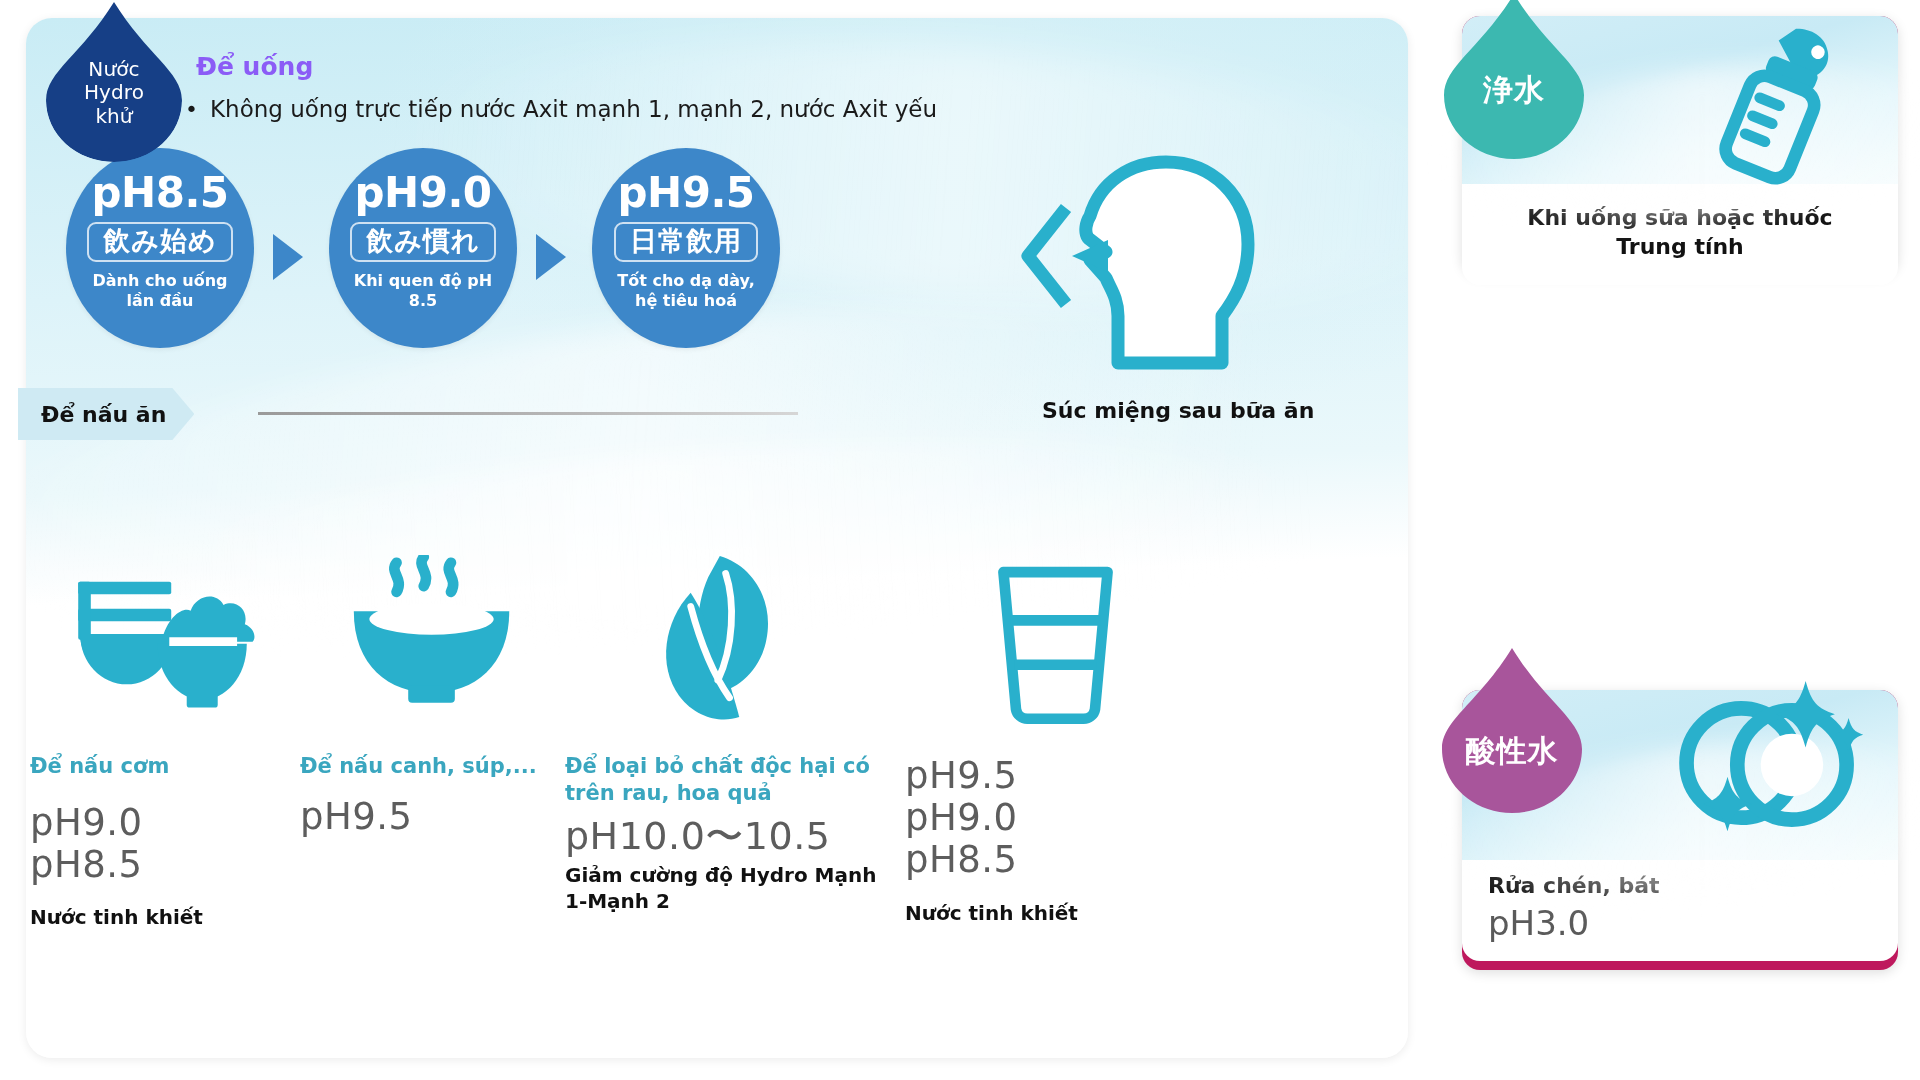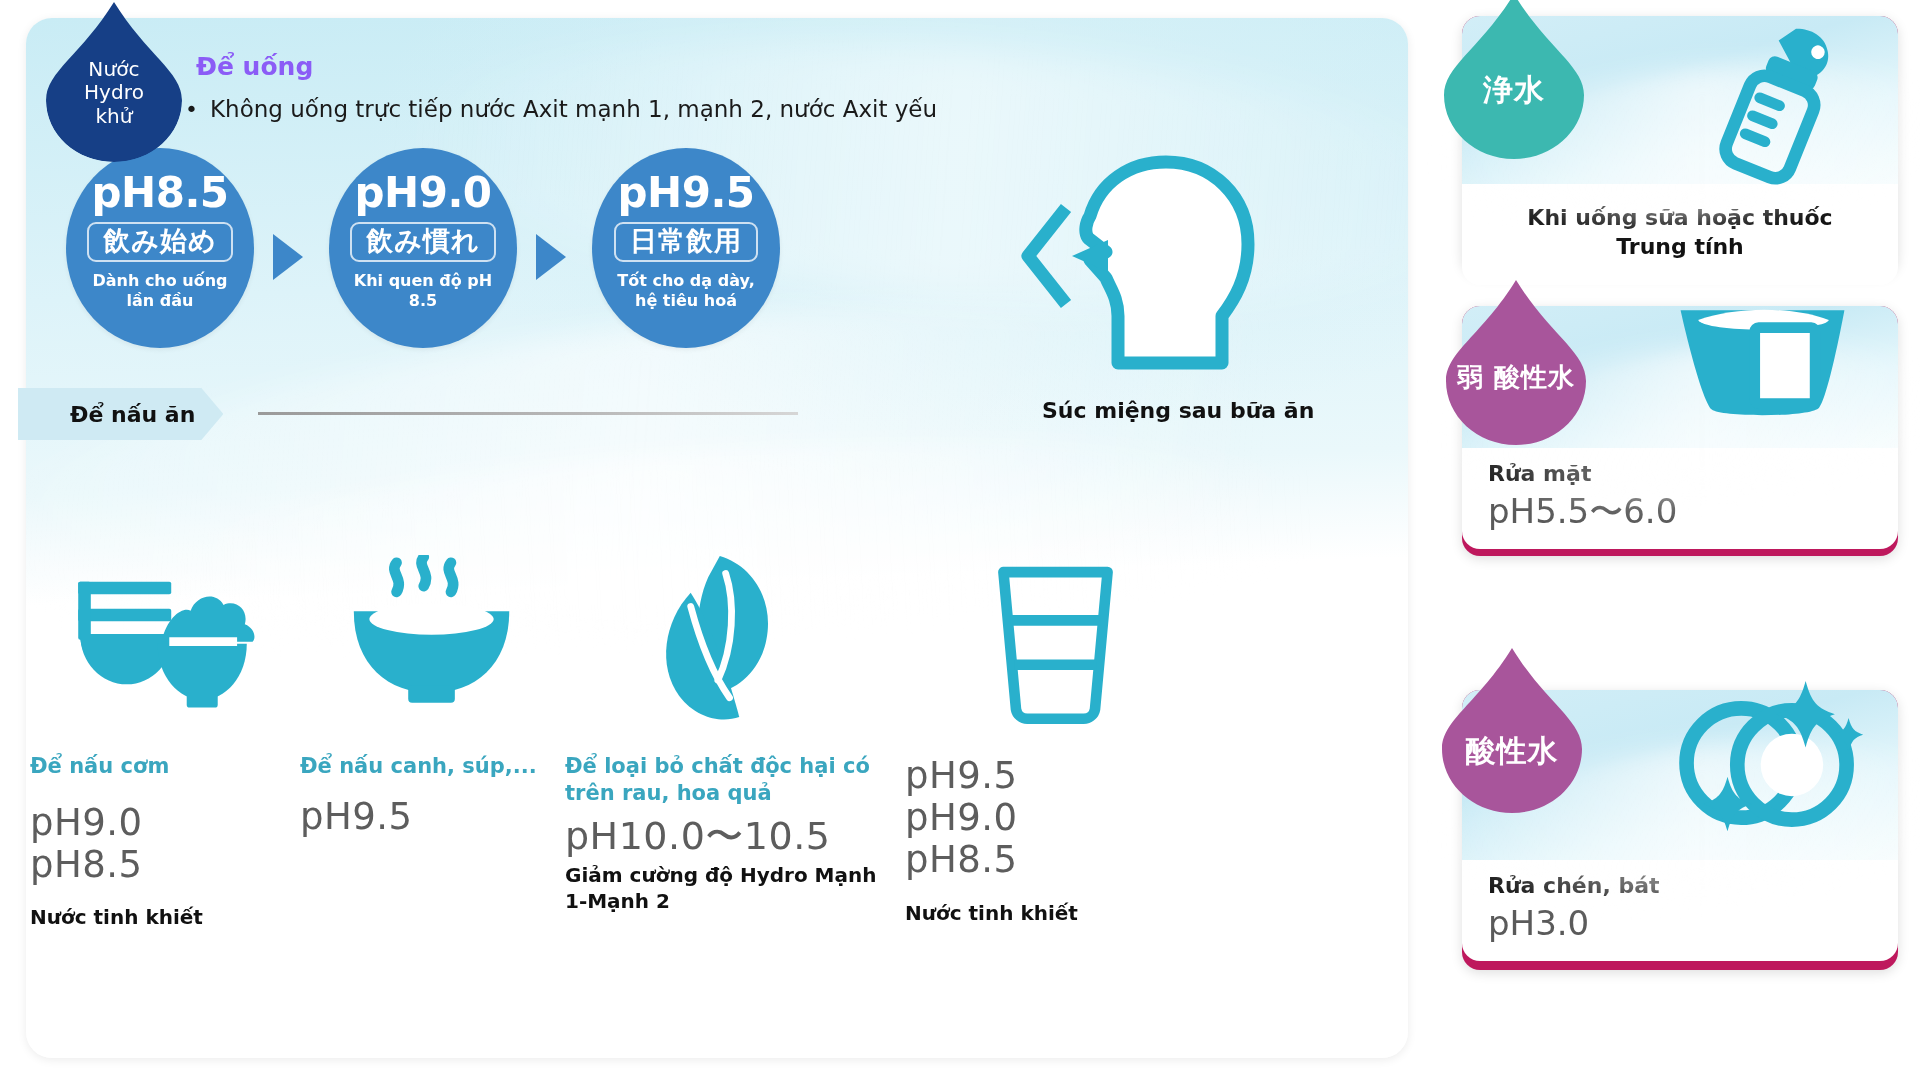--- a/index.html
+++ b/index.html
@@ -111,21 +111,21 @@
   
   .head-icon { position: absolute; left: 1010px; top: 148px; width: 270px; height: 225px; }
   .mouth-label {
     position: absolute; left: 1042px; top: 398px;
     font-size: 22px; font-weight: bold; color: #111;
   }
 
   
   .cook-tag {
     position: absolute; left: 18px; top: 388px;
-    height: 52px; padding: 0 28px 0 52px;
+    height: 52px; padding: 0 28px 0 23px;
     display: flex; align-items: center;
     background: #cfeaf3;
     clip-path: polygon(0 0, calc(100% - 22px) 0, 100% 50%, calc(100% - 22px) 100%, 0 100%);
     font-size: 22px; font-weight: bold; color: #111;
   }
   .cook-rule {
     position: absolute; left: 258px; top: 412px;
     width: 540px; height: 3px;
     background: linear-gradient(90deg, #9a9a9a 0%, #b8b8b8 60%, #d6d6d6 100%);
   }
@@ -379,41 +379,20 @@
         </svg>
       </div>
     </div>
     <div class="card-foot centered">
       <div class="t1" style="white-space:pre-line">Khi uống sữa hoặc thuốc
 Trung tính</div>
       <div class="t2"></div>
     </div>
   </div>
 
-  <div class="side-card" id="card2">
-    <div class="art">
-      <div class="card-wave" style="top:40px"></div>
-      <div class="card-drop" style="left:-16px; top:-26px">
-        <div class="shape" style="background:#a8559b"></div>
-        <div class="txt" style="font-size:26px; padding-top:30px">弱
-酸性水</div>
-      </div>
-      <div style="position:absolute; right:38px; top:-26px">
-        <svg viewBox="0 0 200 150" width="195" height="148">
-          <path d="M16 30 h168 c0 0 -16 88 -26 100 -8 10 -100 10 -110 2 C 36 120 16 30 16 30 z" fill="#29b0cc"></path>
-          <path d="M34 40 c40 -14 96 -14 134 0 -4 12 -126 14 -134 0 z" fill="#ffffff"></path>
-          <rect x="92" y="48" width="62" height="78" rx="4" fill="#ffffff" stroke="#29b0cc" stroke-width="11"></rect>
-        </svg>
-      </div>
-    </div>
-    <div class="card-foot">
-      <div class="t1">Rửa mặt</div>
-      <div class="t2">pH5.5〜6.0</div>
-    </div>
-  </div>
 
   <div class="side-card" id="card3">
     <div class="art">
       <div class="card-wave" style="top:56px"></div>
       <div class="card-drop" style="left:-20px; top:-42px">
         <div class="shape" style="background:#a8559b"></div>
         <div class="txt" style="padding-top:40px">酸性水</div>
       </div>
       <div style="position:absolute; right:26px; top:-16px">
         <svg viewBox="0 0 210 180" width="205" height="178">

